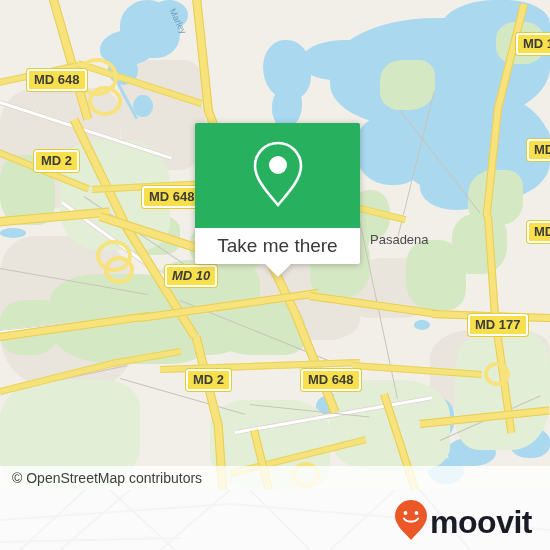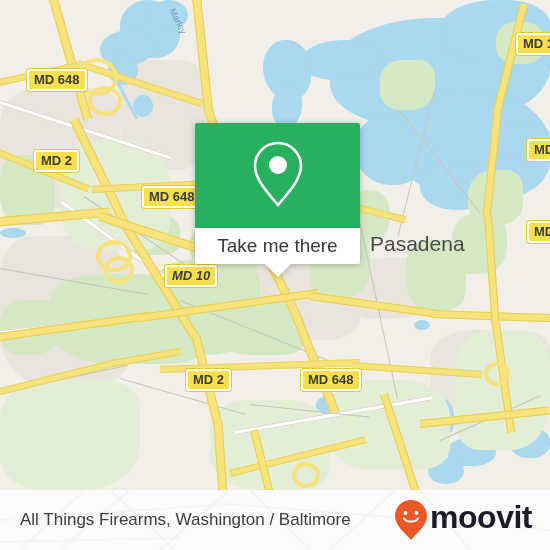--- a/index.html
+++ b/index.html
@@ -84,21 +84,21 @@
     line-height: 18px;
     height: 18px;
     padding: 0 5px;
     white-space: nowrap;
     box-shadow: 0 0 0 1px #e4cb35;
     font-family: "Liberation Sans", sans-serif;
   }
   .place-label {
     position: absolute;
     color: #4a4a4a;
-    font-size: 21px;
+    font-size: 13px;
     white-space: nowrap;
     font-family: "Liberation Sans", sans-serif;
   }
   .water-label {
     position: absolute;
     color: #6b9cbb;
     font-size: 9px;
     white-space: nowrap;
     font-family: "Liberation Sans", sans-serif;
   }
@@ -197,21 +197,21 @@
     padding-left: 20px;
     white-space: nowrap;
     font-family: "Liberation Sans", sans-serif;
   }
   #moovit-logo {
     position: absolute;
     right: 18px;
     top: 50%;
     transform: translateY(-50%);
     display: flex;
-    align-items: flex-start;
+    align-items: flex-end;
     z-index: 2;
   }
   #moovit-wordmark {
     color: #1b1b28;
     font-size: 32px;
     font-weight: bold;
     letter-spacing: -0.5px;
     margin-left: 2px;
     font-family: "Liberation Sans", sans-serif;
   }
@@ -350,20 +350,21 @@
     <div class="water-label" style="left:172px; top:4px; transform:rotate(64deg); transform-origin:0 50%;">Marley</div>
 
     <div class="place-label" style="left:370px; top:232px;">Pasadena</div>
 
     <div class="shield" style="left:27px;  top:69px;">MD 648</div>
     <div class="shield" style="left:34px;  top:150px;">MD 2</div>
     <div class="shield" style="left:142px; top:186px;">MD 648</div>
     <div class="shield" style="left:165px; top:265px;font-style:italic;">MD 10</div>
     <div class="shield" style="left:186px; top:369px;">MD 2</div>
     <div class="shield" style="left:301px; top:369px;">MD 648</div>
+    <div class="shield" style="left:468px; top:314px;">MD 177</div>
     <div class="shield" style="left:516px; top:33px;">MD 17</div>
     <div class="shield" style="left:527px; top:139px;">MD</div>
     <div class="shield" style="left:527px; top:221px;">MD</div>
 
     <div id="callout">
       <div id="callout-head">
         <span id="callout-pin">
           <svg width="54" height="70" viewBox="0 0 54 70">
             <path d="M27 4 C14.3 4 4 14.3 4 27 C4 40 16 53 27 66 C38 53 50 40 50 27 C50 14.3 39.7 4 27 4 Z" fill="none" stroke="#ffffff" stroke-width="2.6"></path>
             <circle cx="27" cy="26" r="9" fill="#ffffff"></circle>
@@ -371,38 +372,40 @@
         </span>
       </div>
       <div id="callout-foot">
         <span id="callout-label">Take me there</span>
         <span id="callout-tail"></span>
       </div>
     </div>
 
   </div>
 
+  <div id="attribution">
+    <span id="attribution-text">© OpenStreetMap contributors</span>
+  </div>
 
   <div id="bottombar">
     <svg id="bottombar-watermark" viewBox="0 0 550 60" preserveAspectRatio="none">
       <g stroke="#e8e8e8" stroke-width="2" fill="none">
         <path d="M20 60 L85 0"></path>
         <path d="M60 60 L130 0"></path>
         <path d="M110 0 L175 60"></path>
         <path d="M160 60 L230 0"></path>
         <path d="M250 0 L310 60"></path>
         <path d="M330 60 L395 0"></path>
         <path d="M420 0 L470 60"></path>
         <path d="M0 30 L230 14"></path>
         <path d="M230 14 L550 40"></path>
         <path d="M0 52 L180 48"></path>
       </g>
     </svg>
 
-    <span id="bottom-title">All Things Firearms, Washington / Baltimore</span>
 
     <span id="moovit-logo">
       <svg width="34" height="42" viewBox="0 0 34 42">
         <path d="M17 1 C8.2 1 1 8.2 1 17 C1 26.5 11.5 34.5 17 41 C22.5 34.5 33 26.5 33 17 C33 8.2 25.8 1 17 1 Z" fill="#ec5728"></path>
         <circle cx="11.5" cy="14" r="1.9" fill="#ffffff"></circle>
         <circle cx="22.5" cy="14" r="1.9" fill="#ffffff"></circle>
         <path d="M10 19.5 C12.6 23.6 21.4 23.6 24 19.5" fill="none" stroke="#ffffff" stroke-width="2.1" stroke-linecap="round"></path>
       </svg>
       <span id="moovit-wordmark">moovit</span>
     </span>

